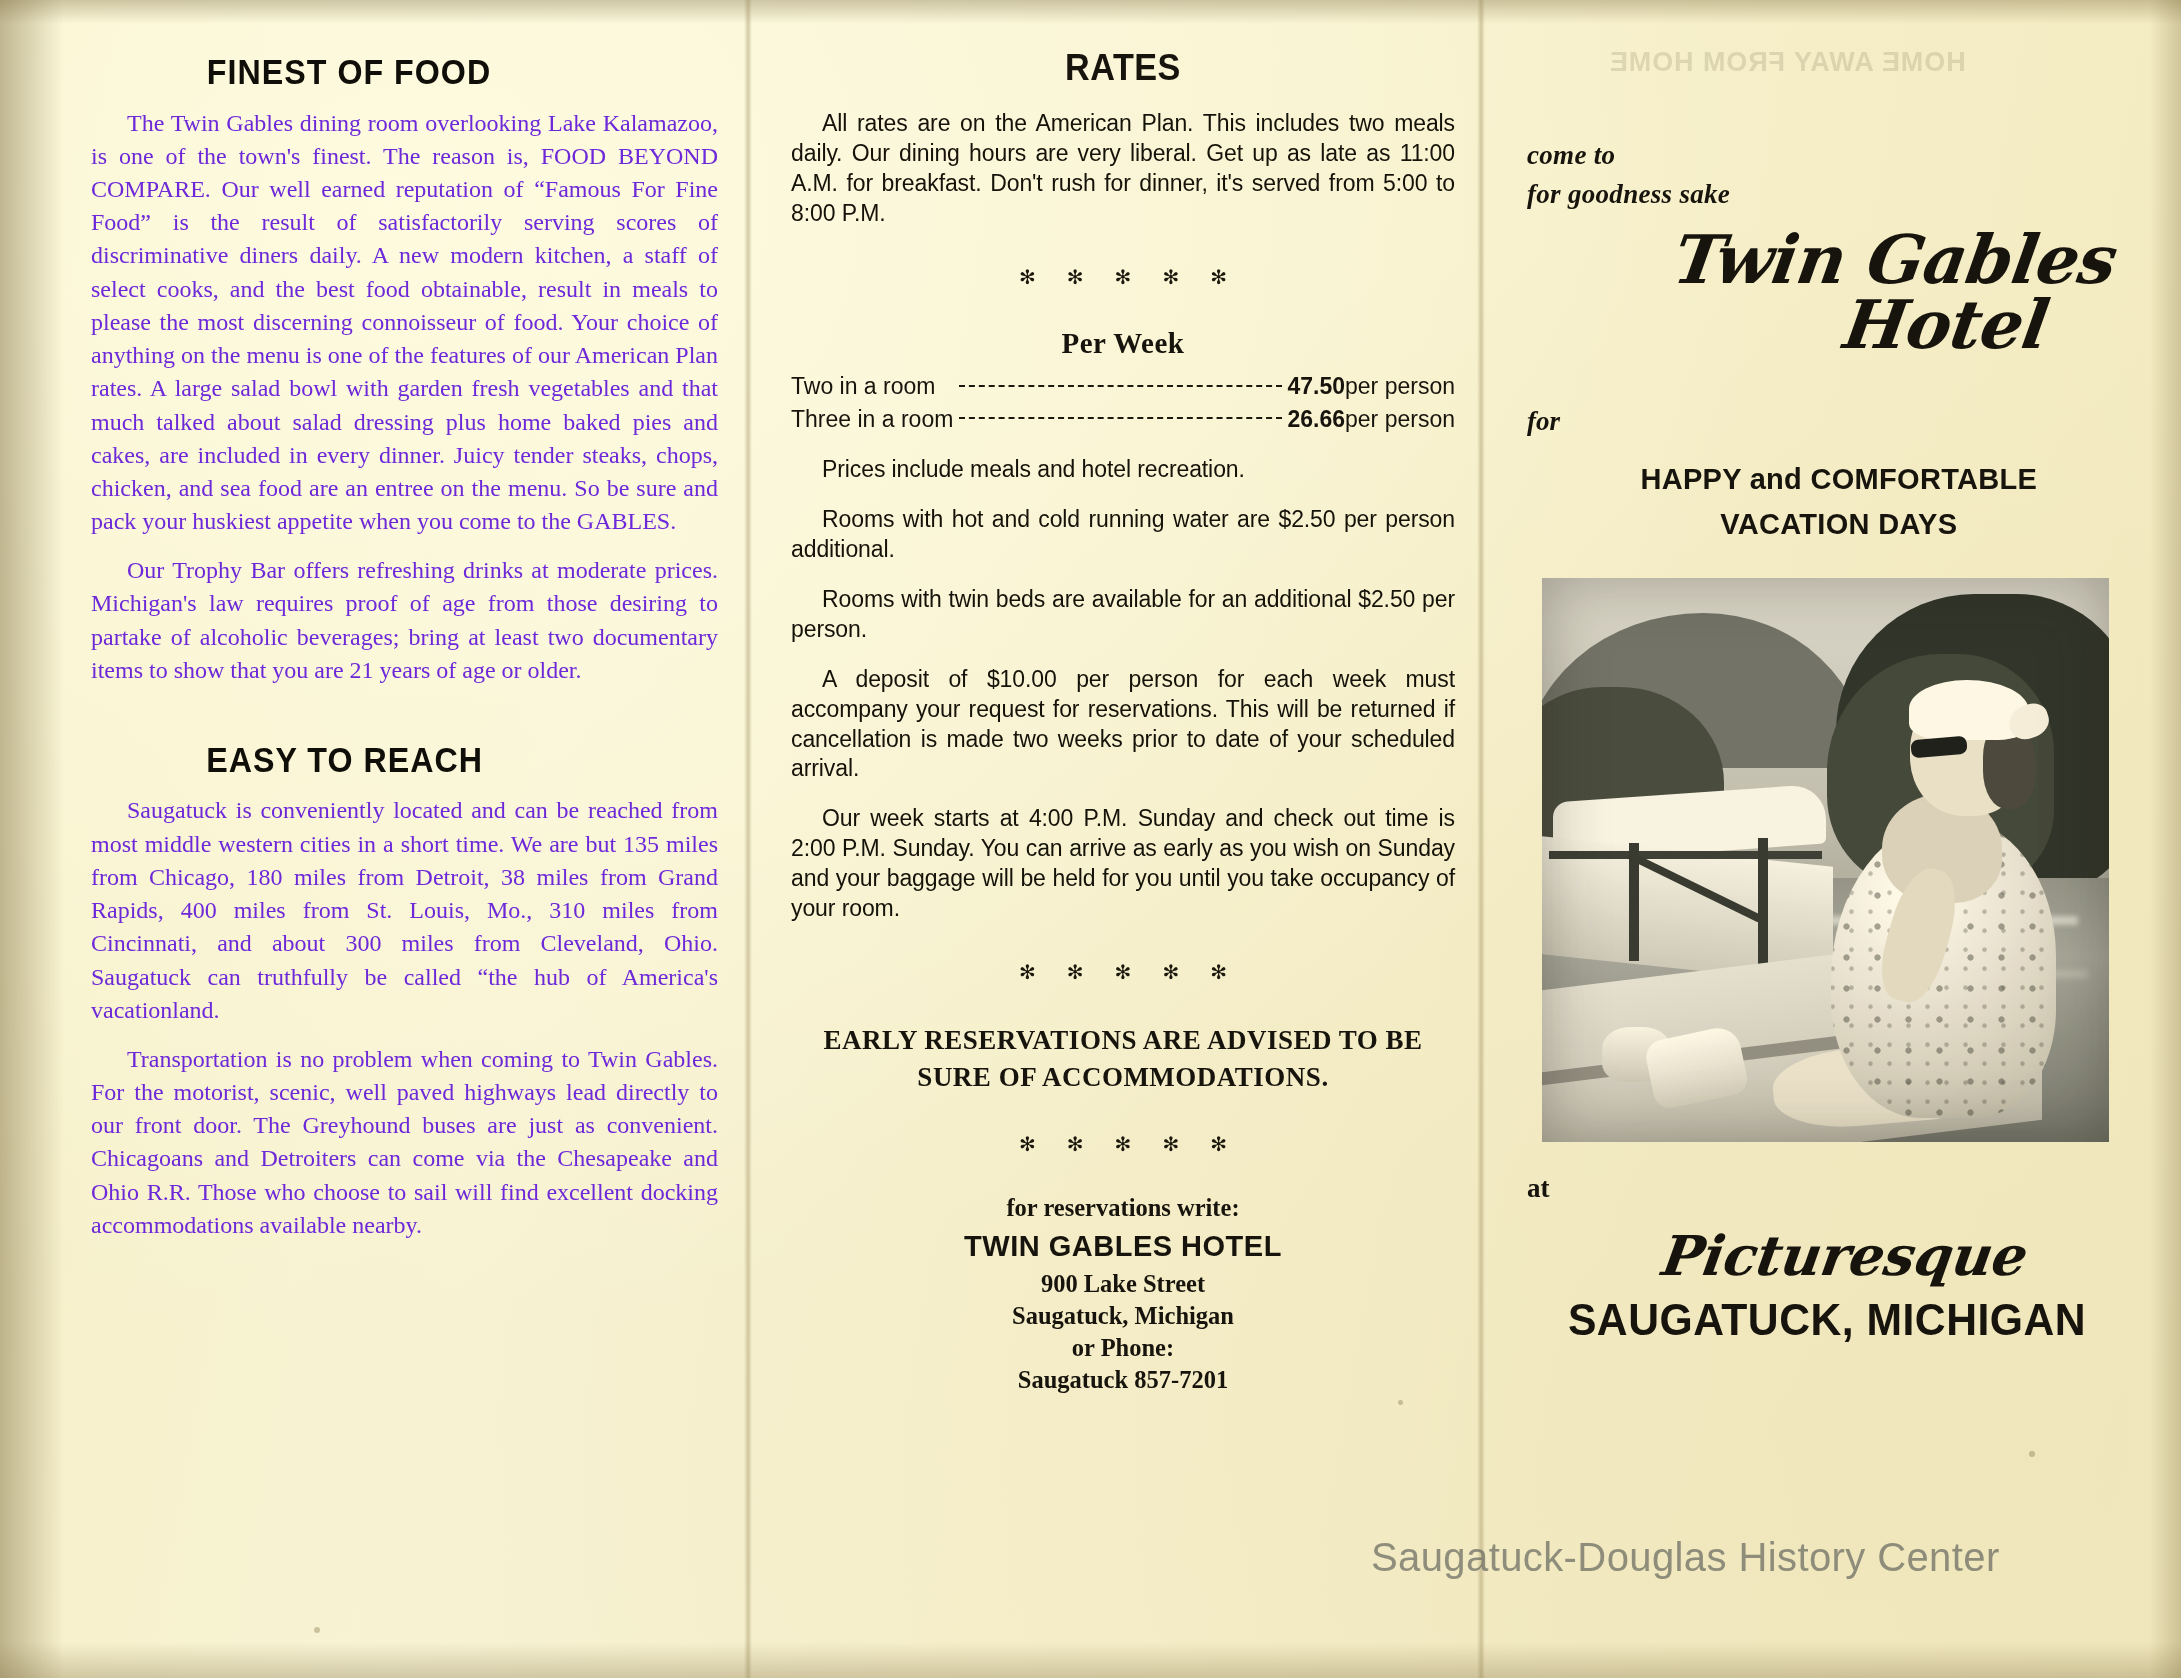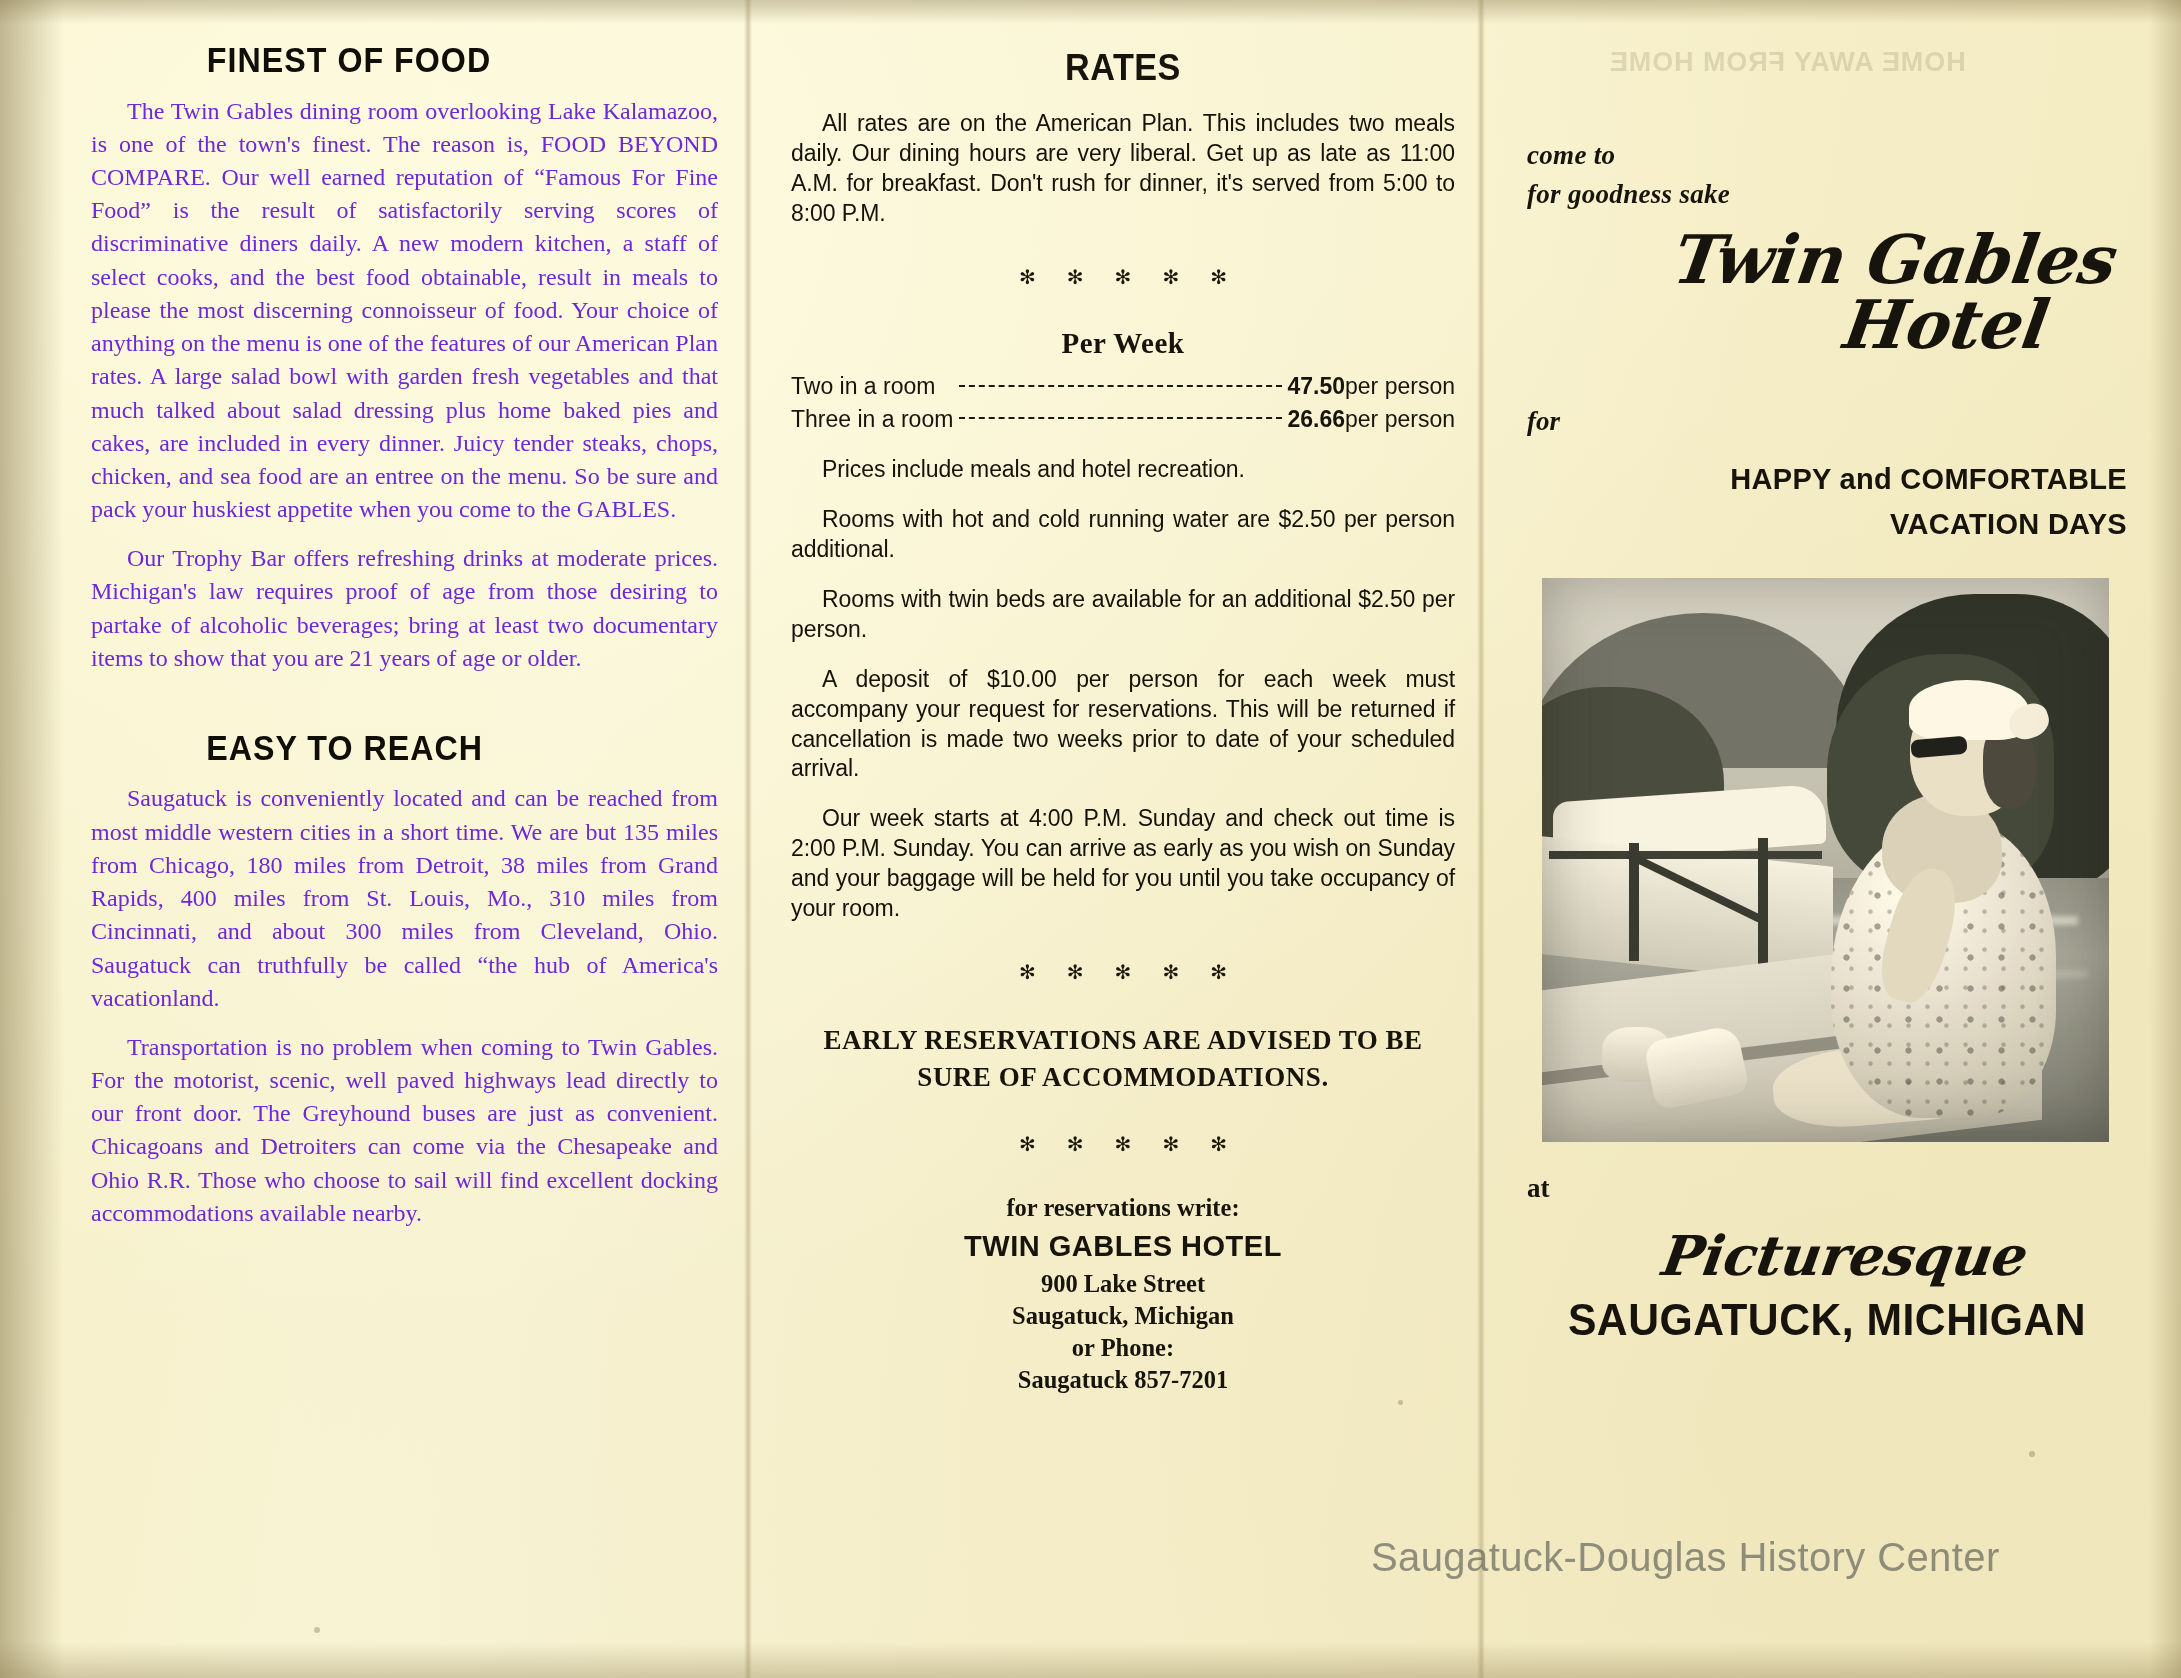--- a/index.html
+++ b/index.html
@@ -73,21 +73,21 @@
     left: 1609px; top: 47px; font-size: 27px;
   }
 
   
   .col {
     position: absolute;
     top: 0;
     height: 100%;
     box-sizing: border-box;
   }
-  #col-left   { left: 91px;  width: 627px; padding-top: 40px; }
+  #col-left   { left: 91px;  width: 627px; padding-top: 52px; }
   #col-mid    { left: 791px;  width: 664px; padding-top: 47px; }
   #col-right  { left: 1527px; width: 600px; padding-top: 136px; }
 
   
   .head-condensed {
     font-family: "Liberation Sans", sans-serif;
     font-weight: bold;
     font-size: 35px;
     letter-spacing: 1.1px;
     text-align: center;
@@ -222,21 +222,21 @@
     font-family: "Liberation Serif", serif;
     font-style: italic;
     font-weight: bold;
     font-size: 27px;
     margin: 49px 0 20px 0;
   }
   .happy-lines {
     font-family: "Liberation Sans", sans-serif;
     font-weight: bold;
     font-size: 29px;
-    text-align: right;
+    text-align: center;
     line-height: 1.55;
     letter-spacing: 0.3px;
     padding-left: 23.6px;
   }
   .at-word {
     font-family: "Liberation Serif", serif;
     font-weight: bold;
     font-size: 27px;
     margin: 31px 0 19px 0;
   }

